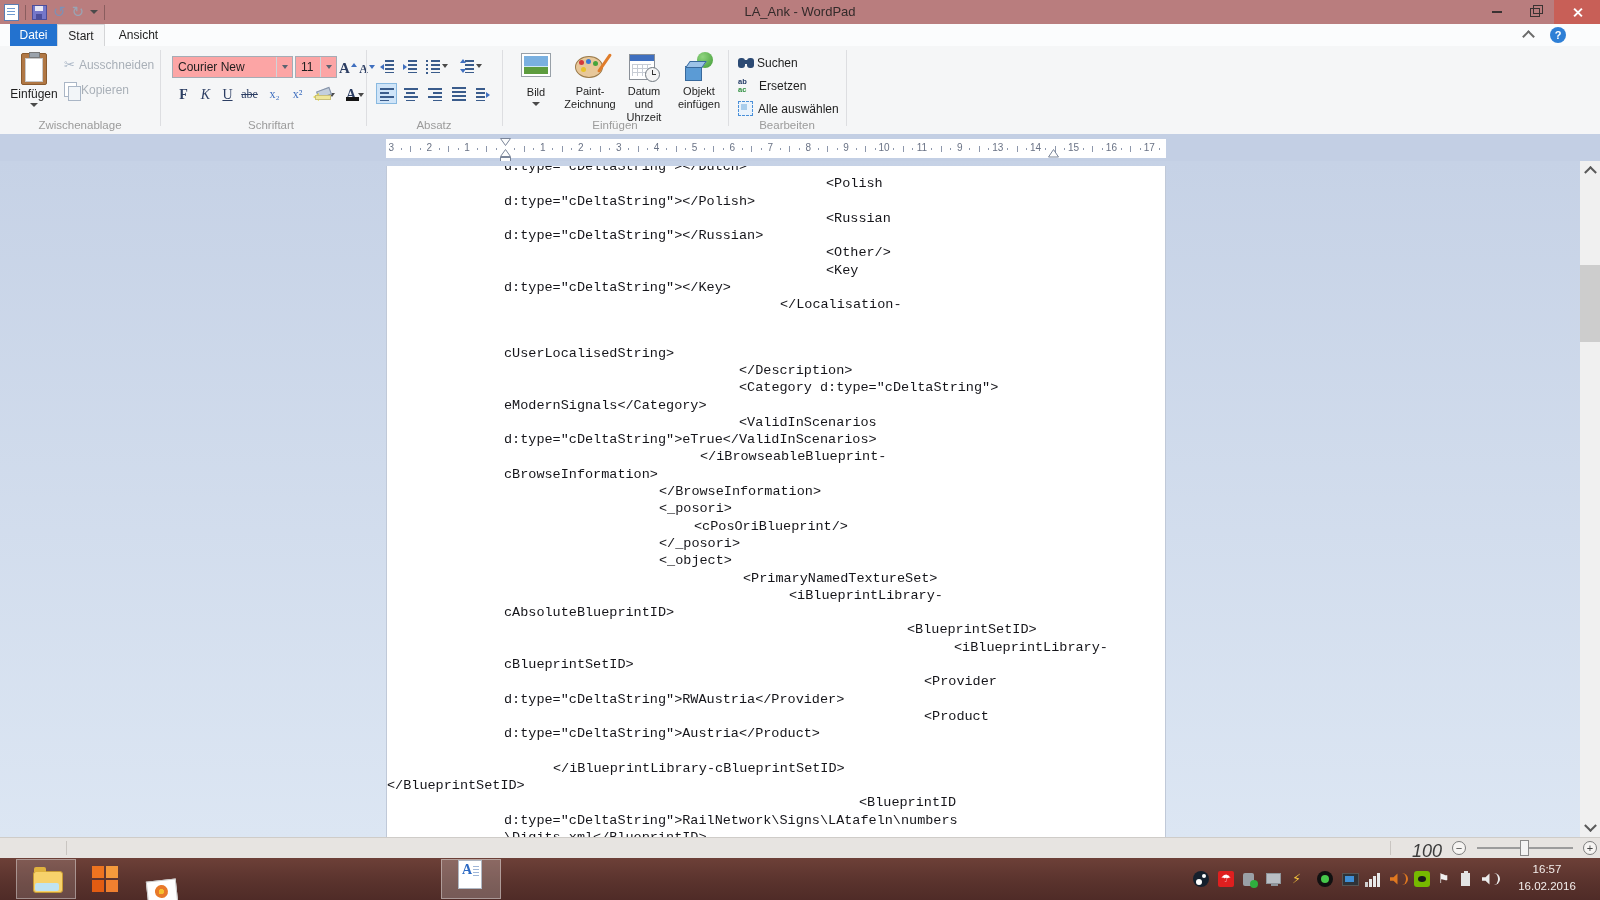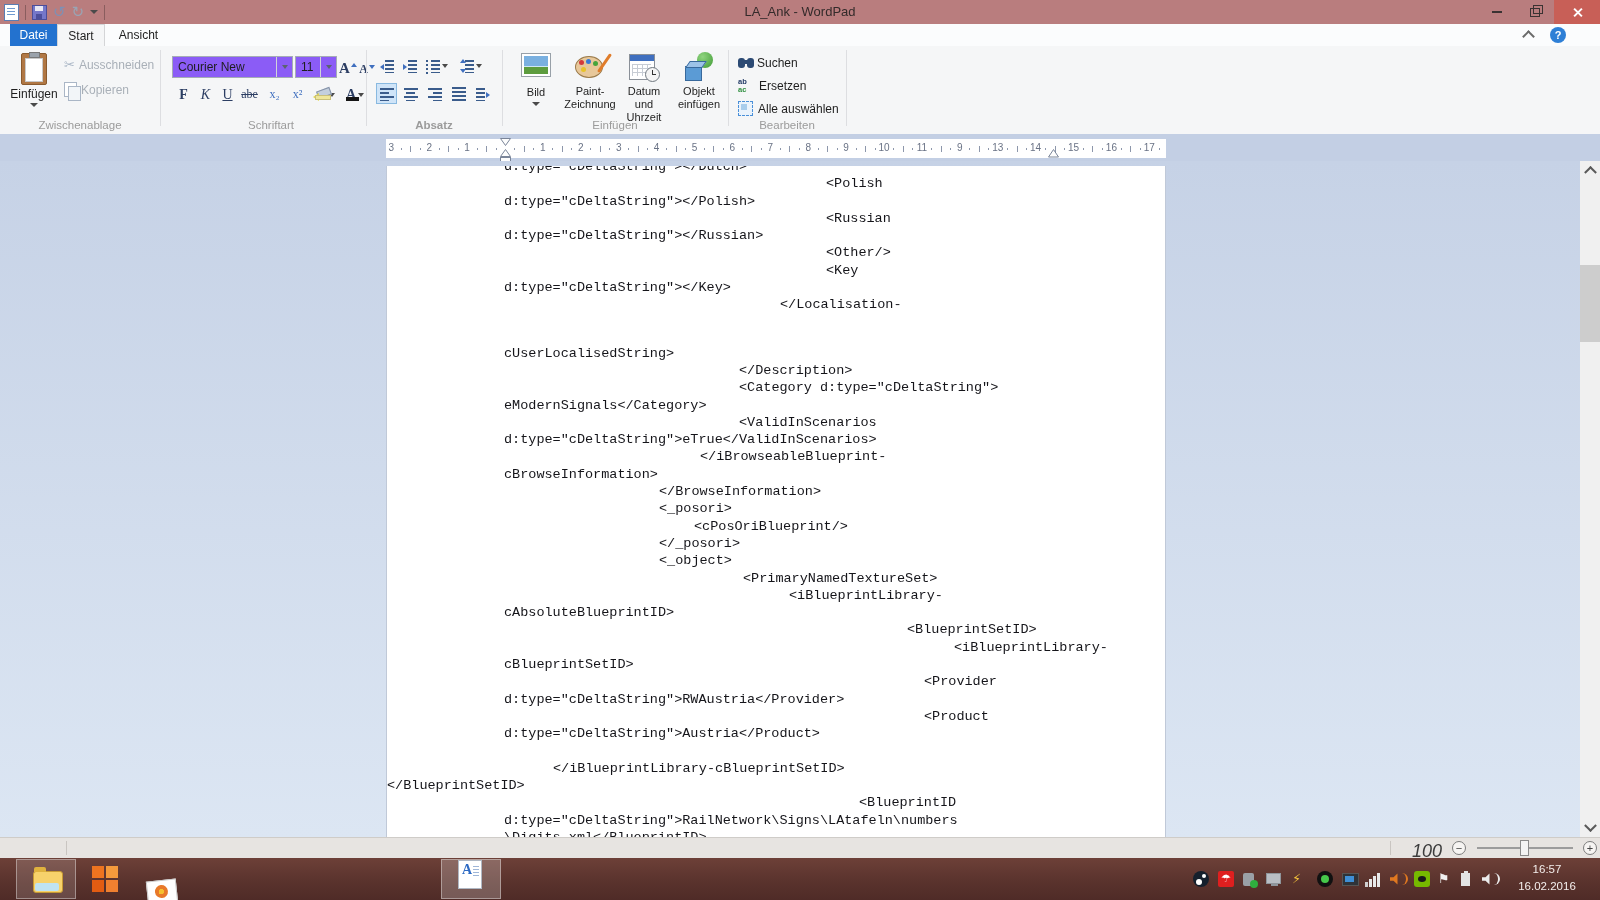--- a/index.html
+++ b/index.html
@@ -57,21 +57,21 @@
   .clip-ic{width:24px;height:30px;margin:2px auto 2px;background:#b07744;border:1px solid #8a5a2e;border-radius:2px;position:relative;}
   .clip-ic:before{content:"";position:absolute;left:3px;top:4px;width:16px;height:22px;background:#fff;border:1px solid #c9c9c9;}
   .clip-ic:after{content:"";position:absolute;left:7px;top:-2px;width:9px;height:4px;background:#9aa2ab;border:1px solid #777;}
   .paste-lbl{font-size:12px;color:#1e1e1e;}
   .paste-btn .car-down{margin:2px auto 0;}
   .cut-glyph{font-family:"DejaVu Sans",sans-serif;color:#aab6c6;font-size:13px;}
   .copy-ic{width:11px;height:13px;border:1px solid #aab6c6;background:#fff;position:relative;}
   .copy-ic:before{content:"";position:absolute;left:3px;top:3px;width:11px;height:13px;border:1px solid #aab6c6;background:#f2f5f8;}
 
   
-  .combo{position:absolute;height:20px;background:#8b5cf6;border:1px solid #a5acb5;display:flex;align-items:center;justify-content:space-between;}
+  .combo{position:absolute;height:20px;background:#fca5a5;border:1px solid #a5acb5;display:flex;align-items:center;justify-content:space-between;}
   .combo .cv{flex:1;padding-left:5px;font-size:12px;color:#1e1e1e;white-space:nowrap;overflow:hidden;}
   .combo .ca{width:15px;height:100%;border-left:1px solid #d0d4d9;display:flex;align-items:center;justify-content:center;}
   .fmt{position:absolute;top:38px;width:21px;height:21px;display:flex;align-items:center;justify-content:center;
     font-family:"Liberation Serif",serif;font-size:14px;color:#2c3e63;}
   .fsz{position:absolute;top:9px;width:18px;height:22px;font-weight:bold;color:#2c3e63;
     font-family:"Liberation Serif",serif;display:flex;align-items:flex-end;justify-content:center;}
   .mini-car-up{width:0;height:0;border-left:3px solid transparent;border-right:3px solid transparent;border-bottom:4px solid #3f6fbf;}
   .mini-car-dn{width:0;height:0;border-left:3px solid transparent;border-right:3px solid transparent;border-top:4px solid #3f6fbf;}
   .pen-ic{position:relative;width:16px;height:13px;}
   .pen-ic .body{position:absolute;left:4px;top:1px;width:12px;height:6px;background:#c3cfdd;border:1px solid #8693a8;transform:rotate(-20deg);}
@@ -355,21 +355,21 @@
       </div>
     <div class="pbtn" style="left:424px;top:37px;">
         <span class="al al-right"></span>
       </div>
     <div class="pbtn" style="left:448px;top:37px;">
         <span class="al al-just"></span>
       </div>
     <div class="pbtn" style="left:472px;top:37px;">
         <span class="bars arrow-l" style="transform:scaleX(-1);"></span>
       </div>
-    <div class="glabel" style="left:366px;width:136px;font-weight:bold;">Absatz</div>
+    <div class="glabel" style="left:366px;width:136px;">Absatz</div>
     <div class="gsep" style="left:502px;"></div>
 
     <div class="ins-btn" style="left:510px;">
       <div class="ins-ic">
           <div class="pic-th">
             <i></i>
           </div>
         </div>
       <div>Bild</div>
       <div class="car-down" style="margin:3px auto 0;"></div>

